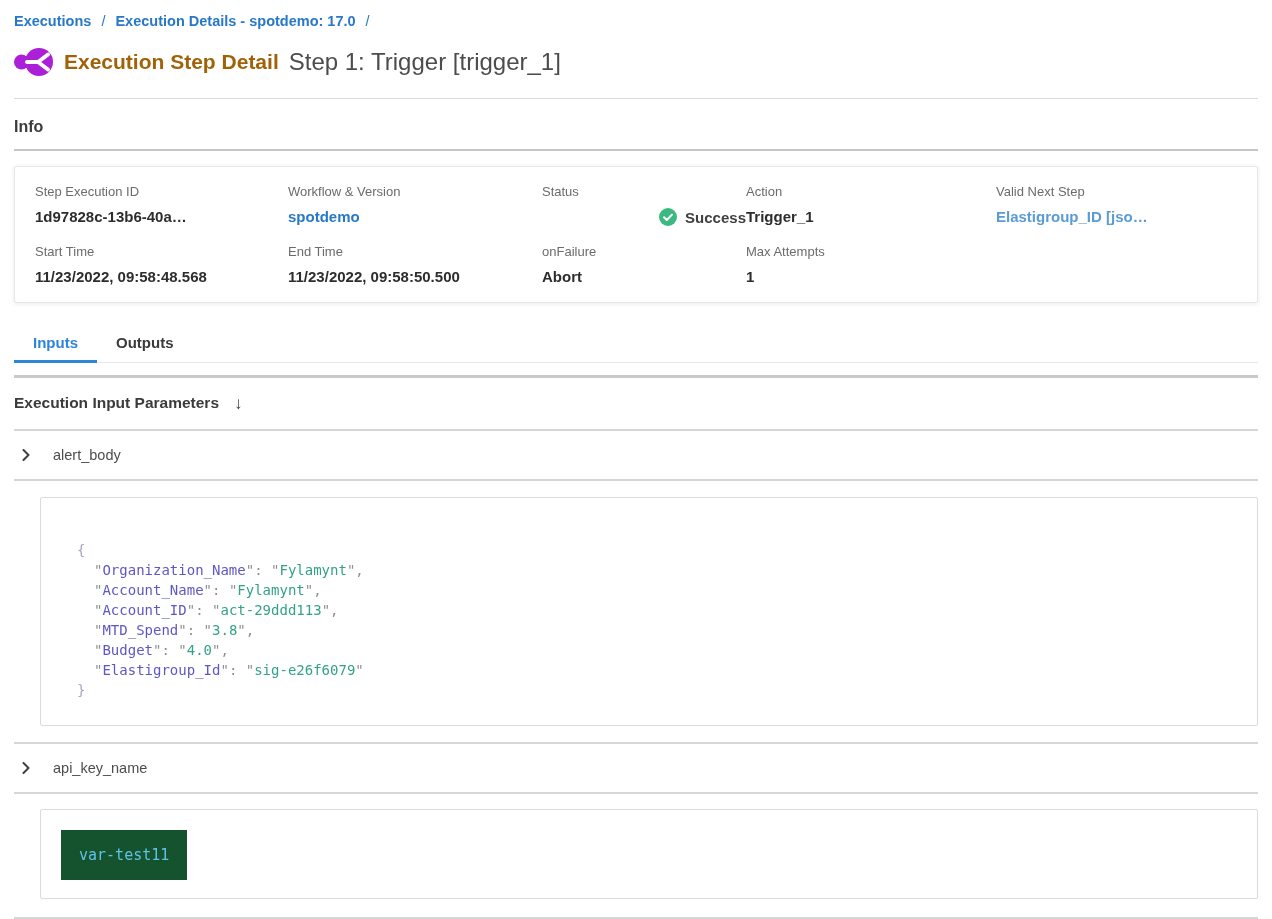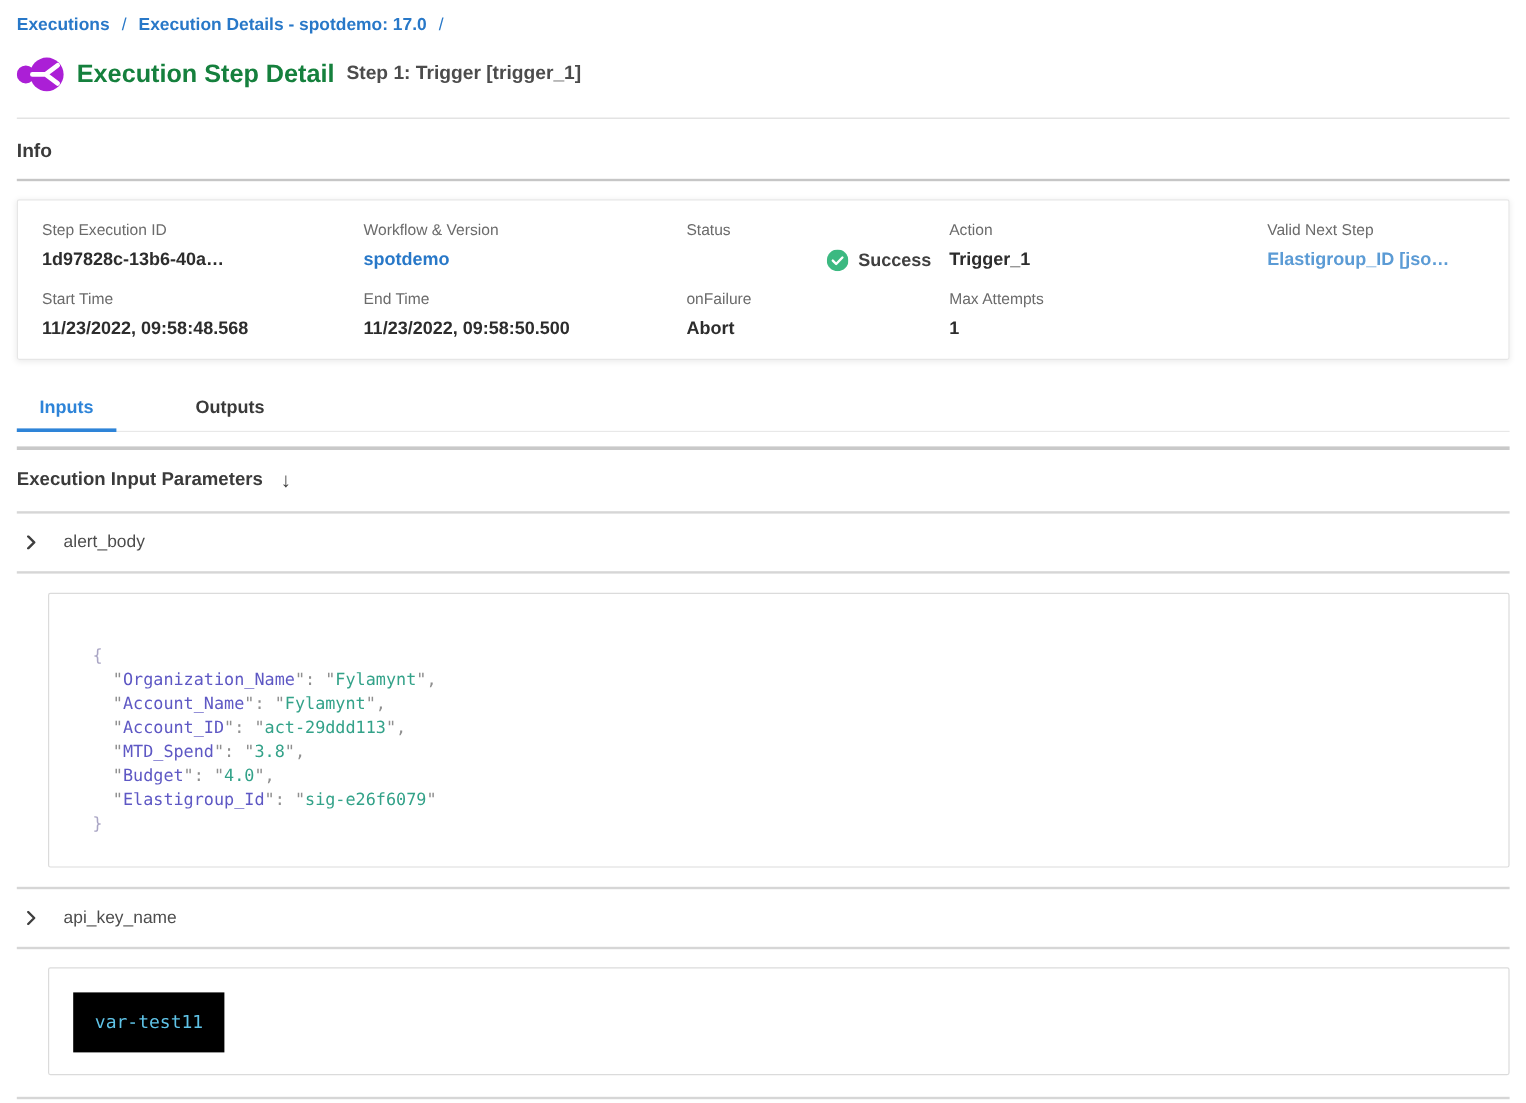--- a/index.html
+++ b/index.html
@@ -11,45 +11,45 @@
   }
 
   
   .breadcrumb { margin-top: 12px; font-size: 14.5px; font-weight: 600; color: #2878c8; line-height: 18px; }
   .breadcrumb .crumb { cursor: pointer; }
   .breadcrumb .sep { margin: 0 6px; font-weight: 400; }
 
   
   .header-row { display: flex; align-items: center; margin-top: 17px; }
   .logo { width: 40px; height: 30px; flex: 0 0 auto; margin-right: 10px; }
-  .page-title { font-size: 21px; font-weight: 700; color: #15803d; }
-  .page-subtitle { font-size: 16px; font-weight: 700; color: #4c4c4c; margin-left: 10px; }
+  .page-title { font-size: 21px; font-weight: 700; color: #a16207; }
+  .page-subtitle { font-size: 24px; font-weight: 400; color: #4c4c4c; margin-left: 10px; }
 
   .hr-1 { border: none; border-top: 1px solid #dcdcdc; margin-top: 21px; }
   .section-heading { margin-top: 19px; font-size: 16px; font-weight: 600; color: #3b3b3b; }
   .hr-2 { border: none; border-top: 2px solid #c6c6c6; margin-top: 13px; }
 
   
   .info-card {
     margin-top: 15px;
     border: 1px solid #e6e6e6;
     border-radius: 2px;
     box-shadow: 0 1px 5px rgba(0,0,0,0.08);
     padding: 17px 20px;
   }
-  .card-grid { display: grid; grid-template-columns: 253px 254px 204px 250px auto; row-gap: 18px; gap: 15px; }
+  .card-grid { display: grid; grid-template-columns: 253px 254px 204px 250px auto; row-gap: 18px; }
   .field-label { font-size: 13px; color: #6b6b6b; font-weight: 400; }
   .field-value { margin-top: 9px; font-size: 15px; font-weight: 600; color: #2d2d2d; }
   .field-value.link { color: #2878c8; cursor: pointer; }
   .field-value.link-light { color: #5b9bd5; cursor: pointer; }
   .status-value { display: flex; align-items: center; font-weight: 700; color: #404040; justify-content: flex-end; }
   .status-icon { width: 18px; height: 18px; margin-right: 8px; flex: 0 0 auto; }
 
   
-  .tabs-row { display: flex; margin-top: 25px; border-bottom: 1px solid #e8e8e8; gap: 47px; }
+  .tabs-row { display: flex; margin-top: 25px; border-bottom: 1px solid #e8e8e8; }
   .tab { font-size: 15px; font-weight: 600; padding: 6px 19px 9px 19px; cursor: pointer; color: #3a3a3a; border-bottom: 3px solid transparent; margin-bottom: -1px; }
   .tab.active { color: #2e84d8; border-bottom-color: #2e84d8; }
 
   .hr-thick { border: none; border-top: 3px solid #c9c9c9; margin-top: 12px; }
 
   
   .params-row { display: flex; align-items: flex-start; padding: 16px 0 15px 0; }
   .params-title { font-size: 15.5px; font-weight: 600; color: #3b3b3b; }
   .download-arrow { margin-left: 15px; font-size: 17px; font-weight: 700; color: #3b3b3b; cursor: pointer; }
 
@@ -80,21 +80,21 @@
   .value-box {
     margin: 15px 0 18px 26px;
     border: 1px solid #dbdbdb;
     border-radius: 2px;
     padding: 20px;
     height: 90px;
     overflow: hidden;
   }
   .value-chip {
     display: inline-flex; align-items: center; justify-content: center;
-    background: #000000;
+    background: #14532d;
     min-width: 105px; height: 50px;
     padding: 0 18px;
     font-family: "DejaVu Sans Mono", monospace;
     font-size: 15px;
     color: #5fc3e7;
   }
 </style>
 </head>
 <body>
 

